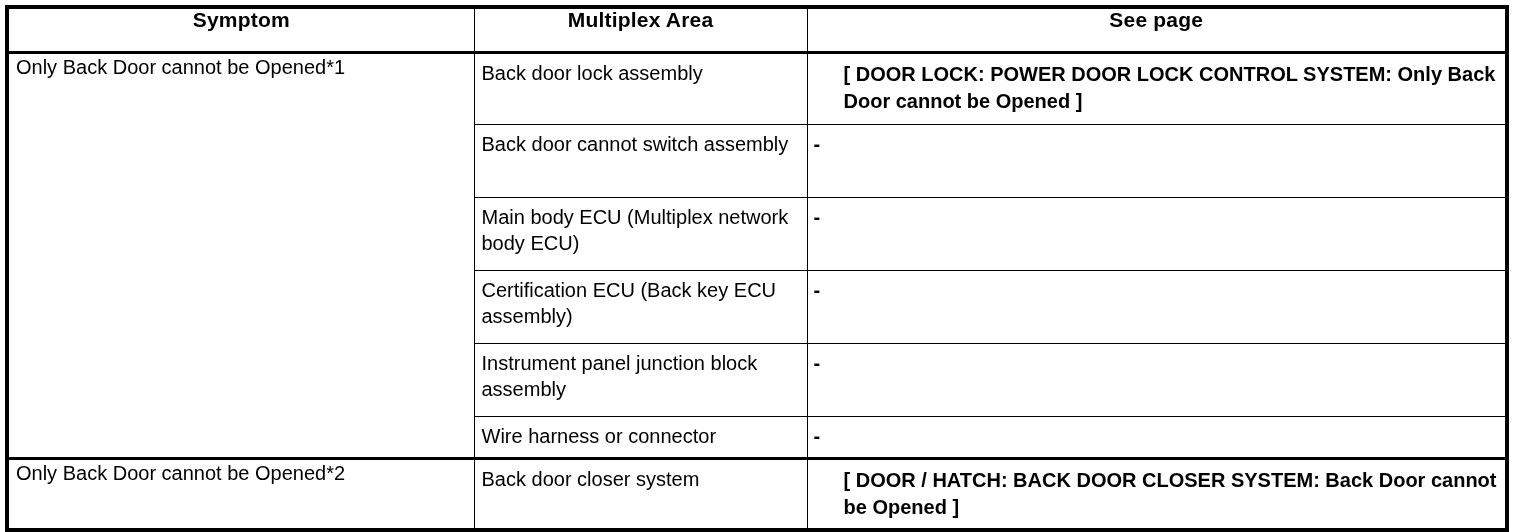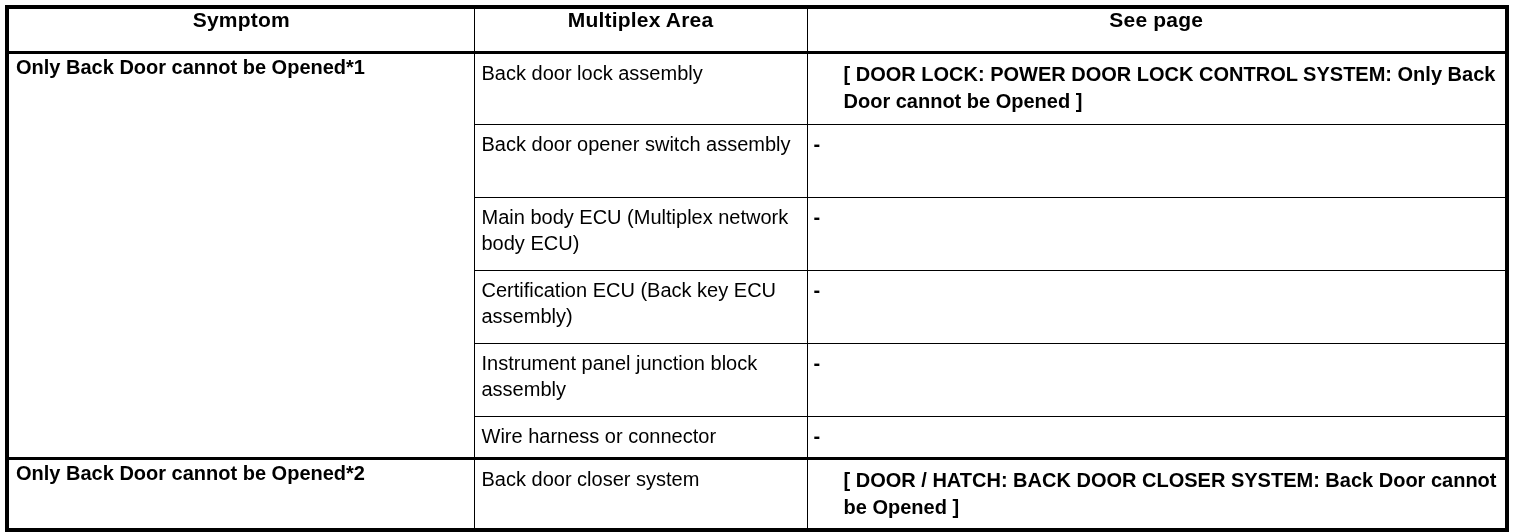--- a/index.html
+++ b/index.html
@@ -74,21 +74,20 @@
     padding-left: 6px;
   }
 
   
   td.symptom-cell {
     vertical-align: middle;
   }
   td.symptom-cell .cell-txt {
     padding-top: 0;
     padding-bottom: 0;
-    font-weight: bold;
   }
 
   
   tr.group-start > td {
     border-top: 3px solid #000;
   }
 </style>
 </head>
 <body>
 
@@ -121,21 +120,21 @@
         <td style="height:70px">
           <span class="cell-txt">Back door lock assembly</span>
         </td>
         <td>
           <span class="cell-txt bold">[ DOOR LOCK: POWER DOOR LOCK CONTROL SYSTEM: Only Back Door cannot be Opened ]</span>
         </td>
       </tr>
 
       <tr>
         <td style="height:72px">
-          <span class="cell-txt">Back door opener switch assembly</span>
+          <span class="cell-txt">Back door cannot switch assembly</span>
         </td>
         <td>
           <span class="cell-txt dash">-</span>
         </td>
       </tr>
 
       <tr>
         <td style="height:72px">
           <span class="cell-txt">Main body ECU (Multiplex network body ECU)</span>
         </td>

